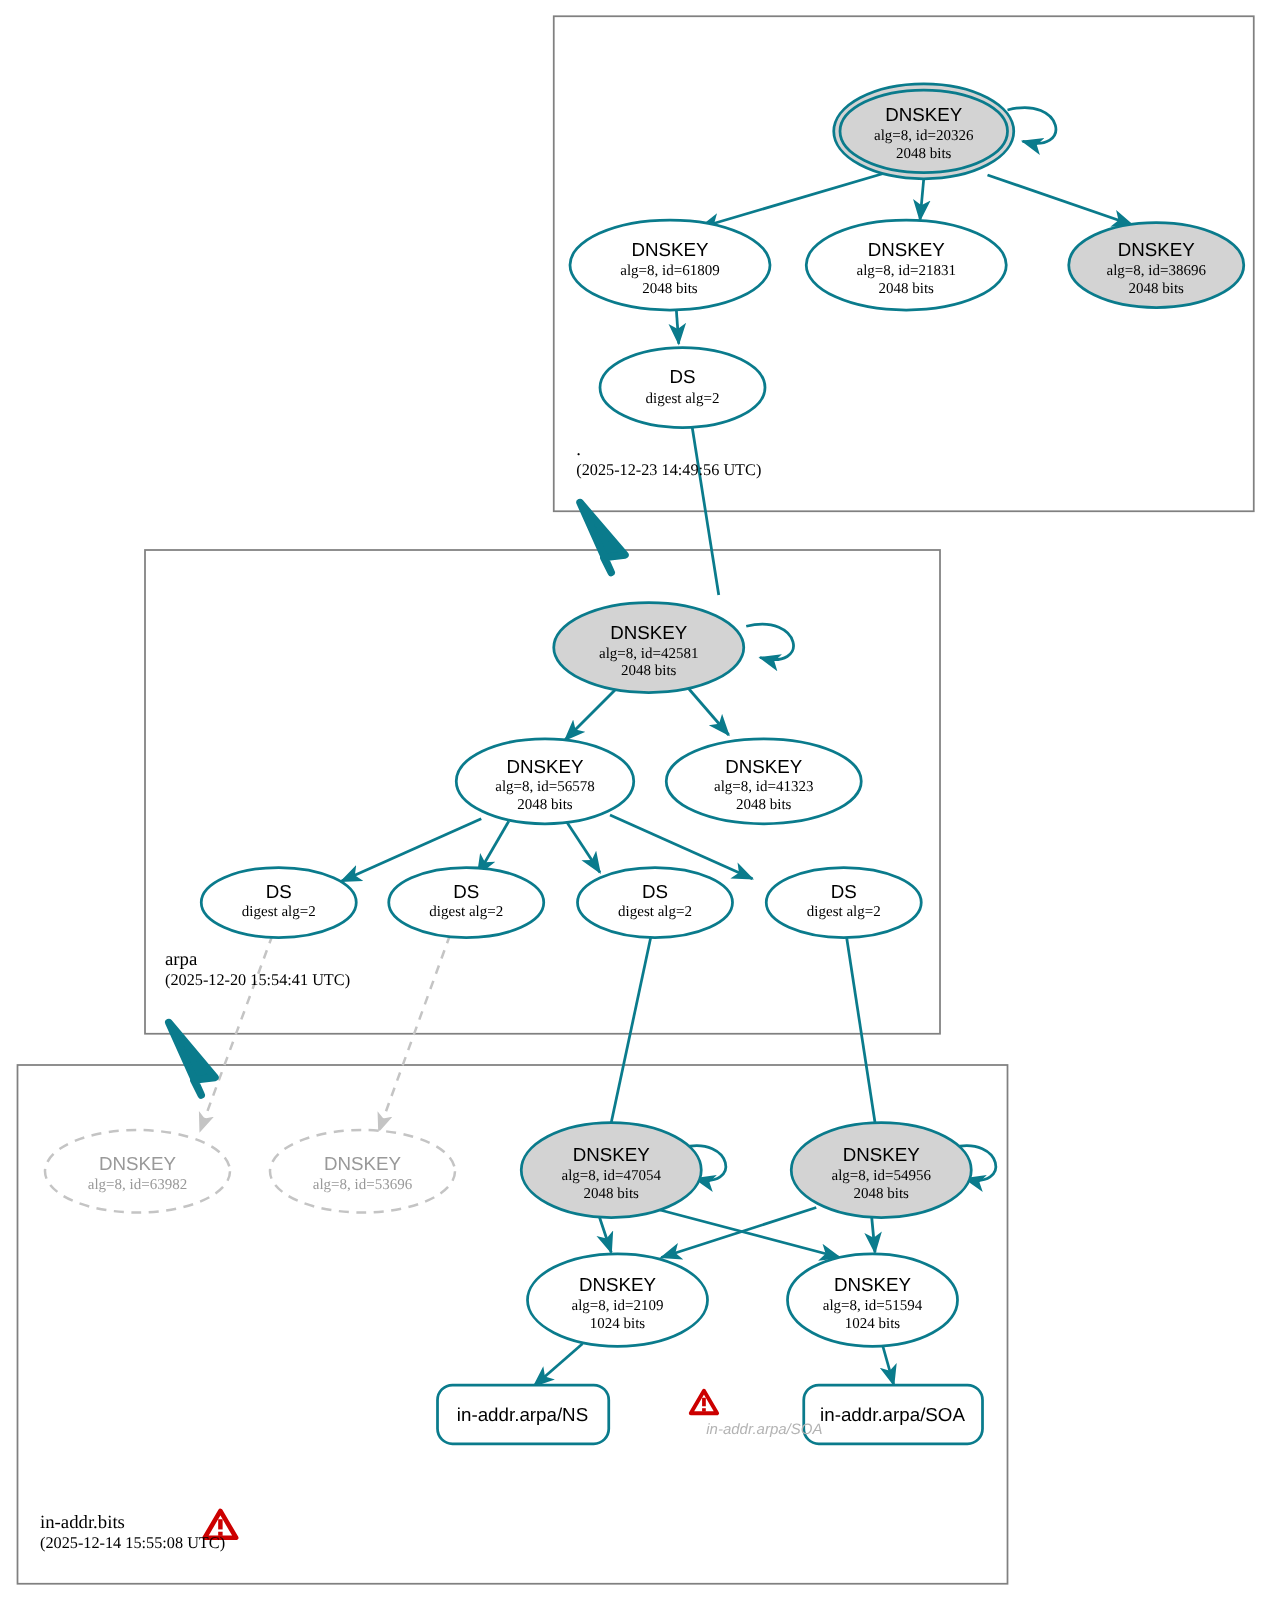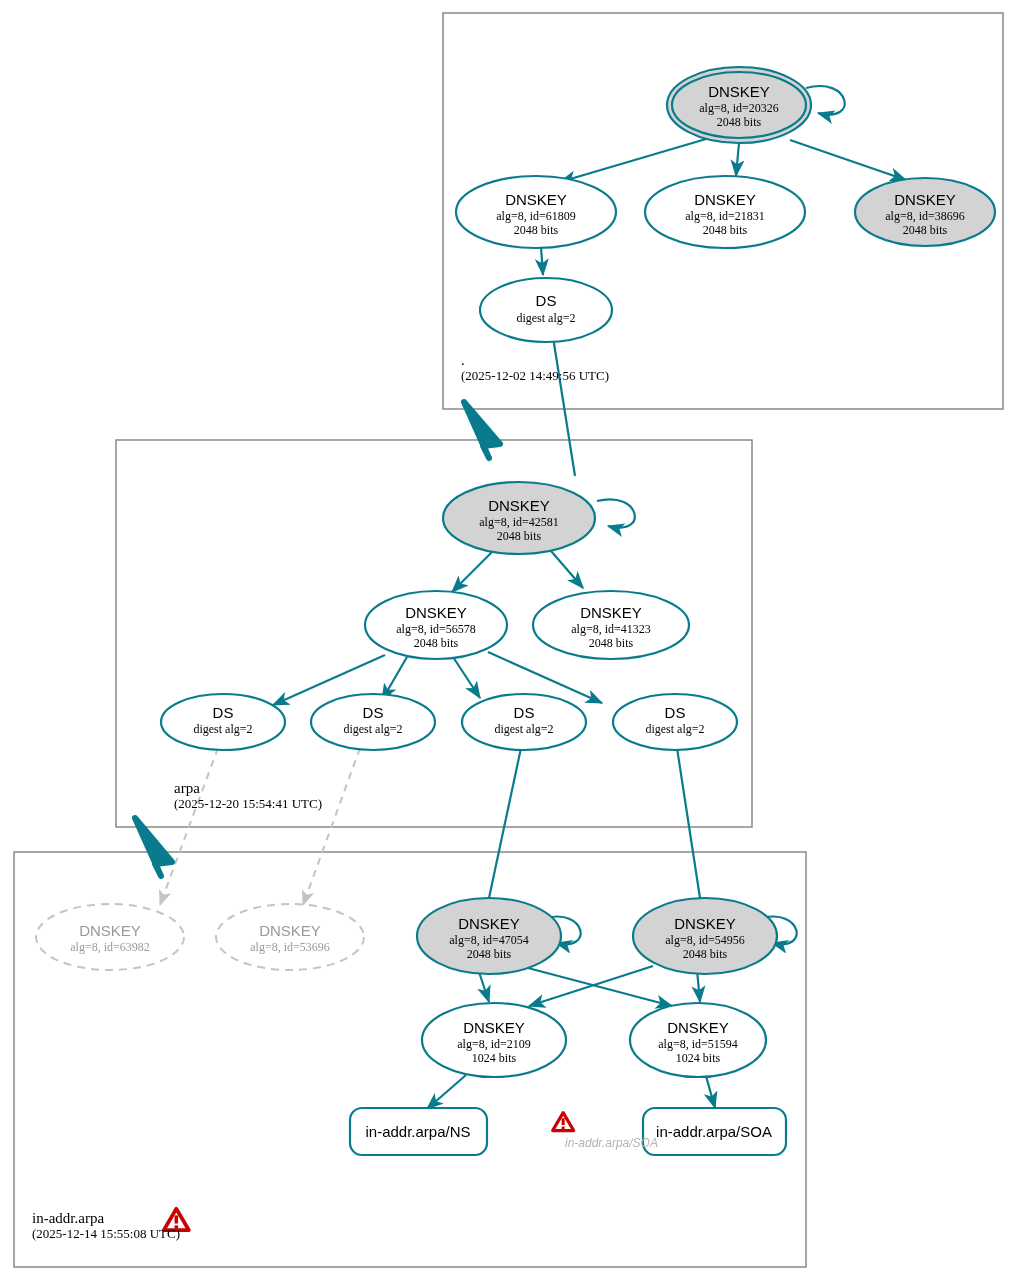--- a/index.html
+++ b/index.html
@@ -217,26 +217,26 @@
 
     <g transform="translate(163,1208) scale(0.74)">
       <path d="M18,1 L35,30 L1,30 Z" fill="#ffffff" stroke="#cc0000" stroke-width="5" stroke-linejoin="round"></path>
       <rect x="15.6" y="10" width="4.8" height="11" fill="#cc0000"></rect>
       <rect x="15.6" y="23.5" width="4.8" height="4.4" fill="#cc0000"></rect>
     </g>
   </svg>
 
   <div class="zone-label" style="left:461px;top:352px;">
     <div class="zone-name">.</div>
-    <div class="zone-time">(2025-12-02 14:49:56 UTC)</div>
+    <div class="zone-time">(2025-12-23 14:49:56 UTC)</div>
   </div>
 
-  <div class="zone-label" style="left:132px;top:780px;margin-left:42px;">
+  <div class="zone-label" style="left:132px;top:760px;">
     <div class="zone-name">arpa</div>
     <div class="zone-time">(2025-12-20 15:54:41 UTC)</div>
   </div>
 
   <div class="zone-label" style="left:32px;top:1210px;">
-    <div class="zone-name">in-addr.arpa</div>
+    <div class="zone-name">in-addr.bits</div>
     <div class="zone-time">(2025-12-14 15:55:08 UTC)</div>
   </div>
 
 </div>
 
 </body></html>

